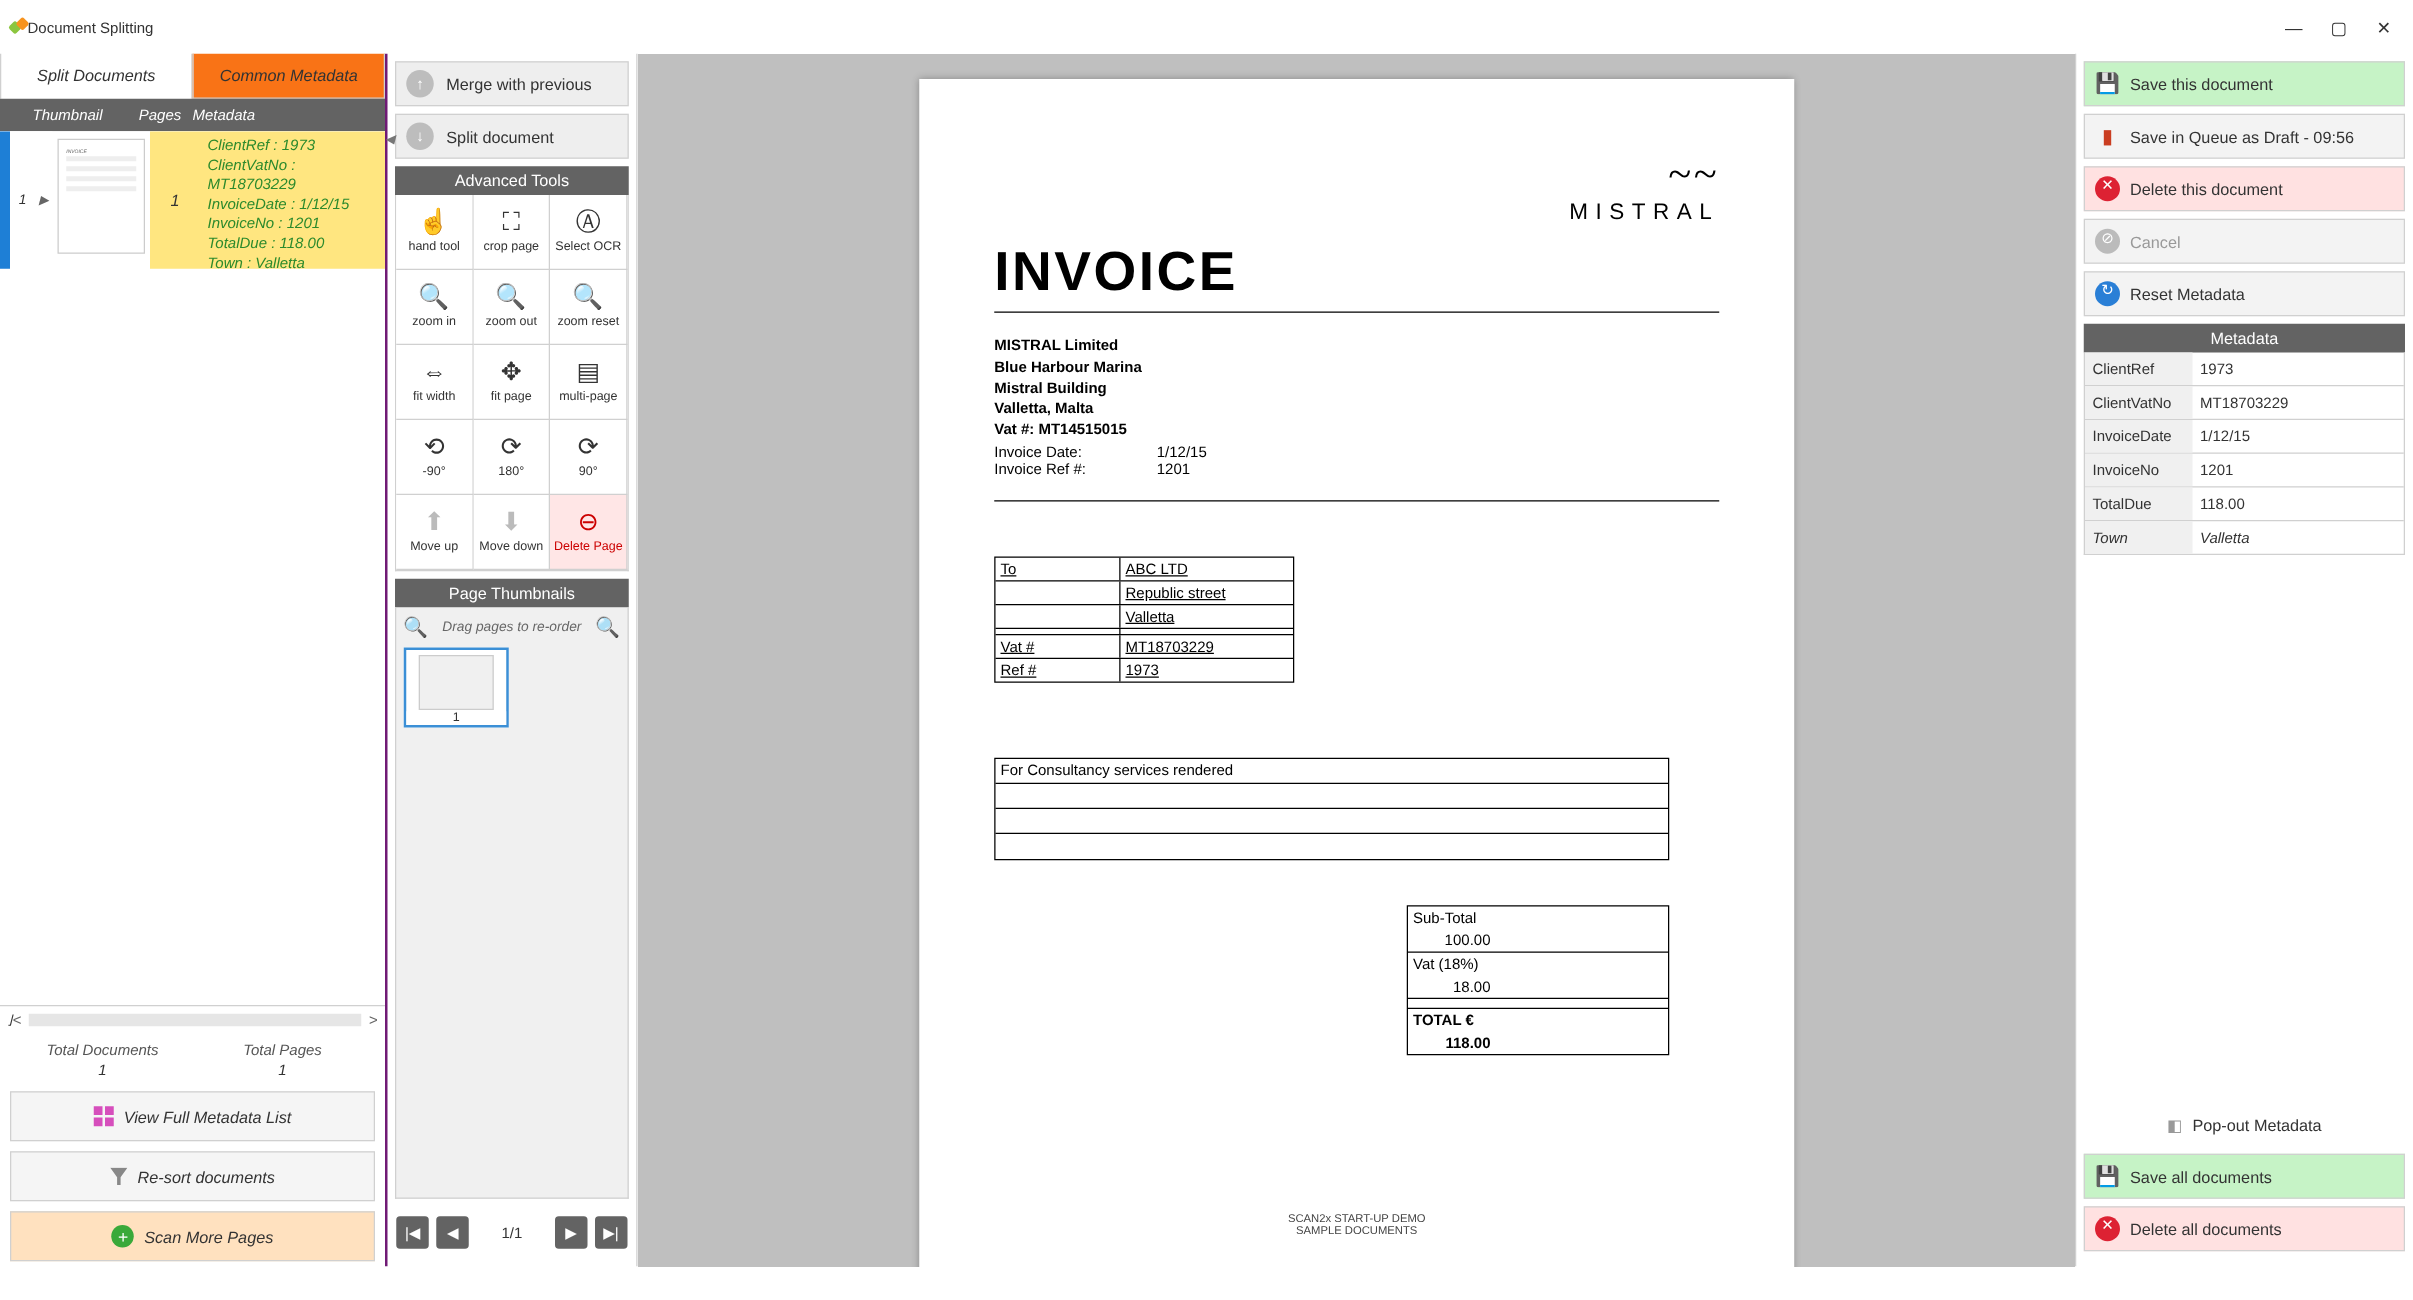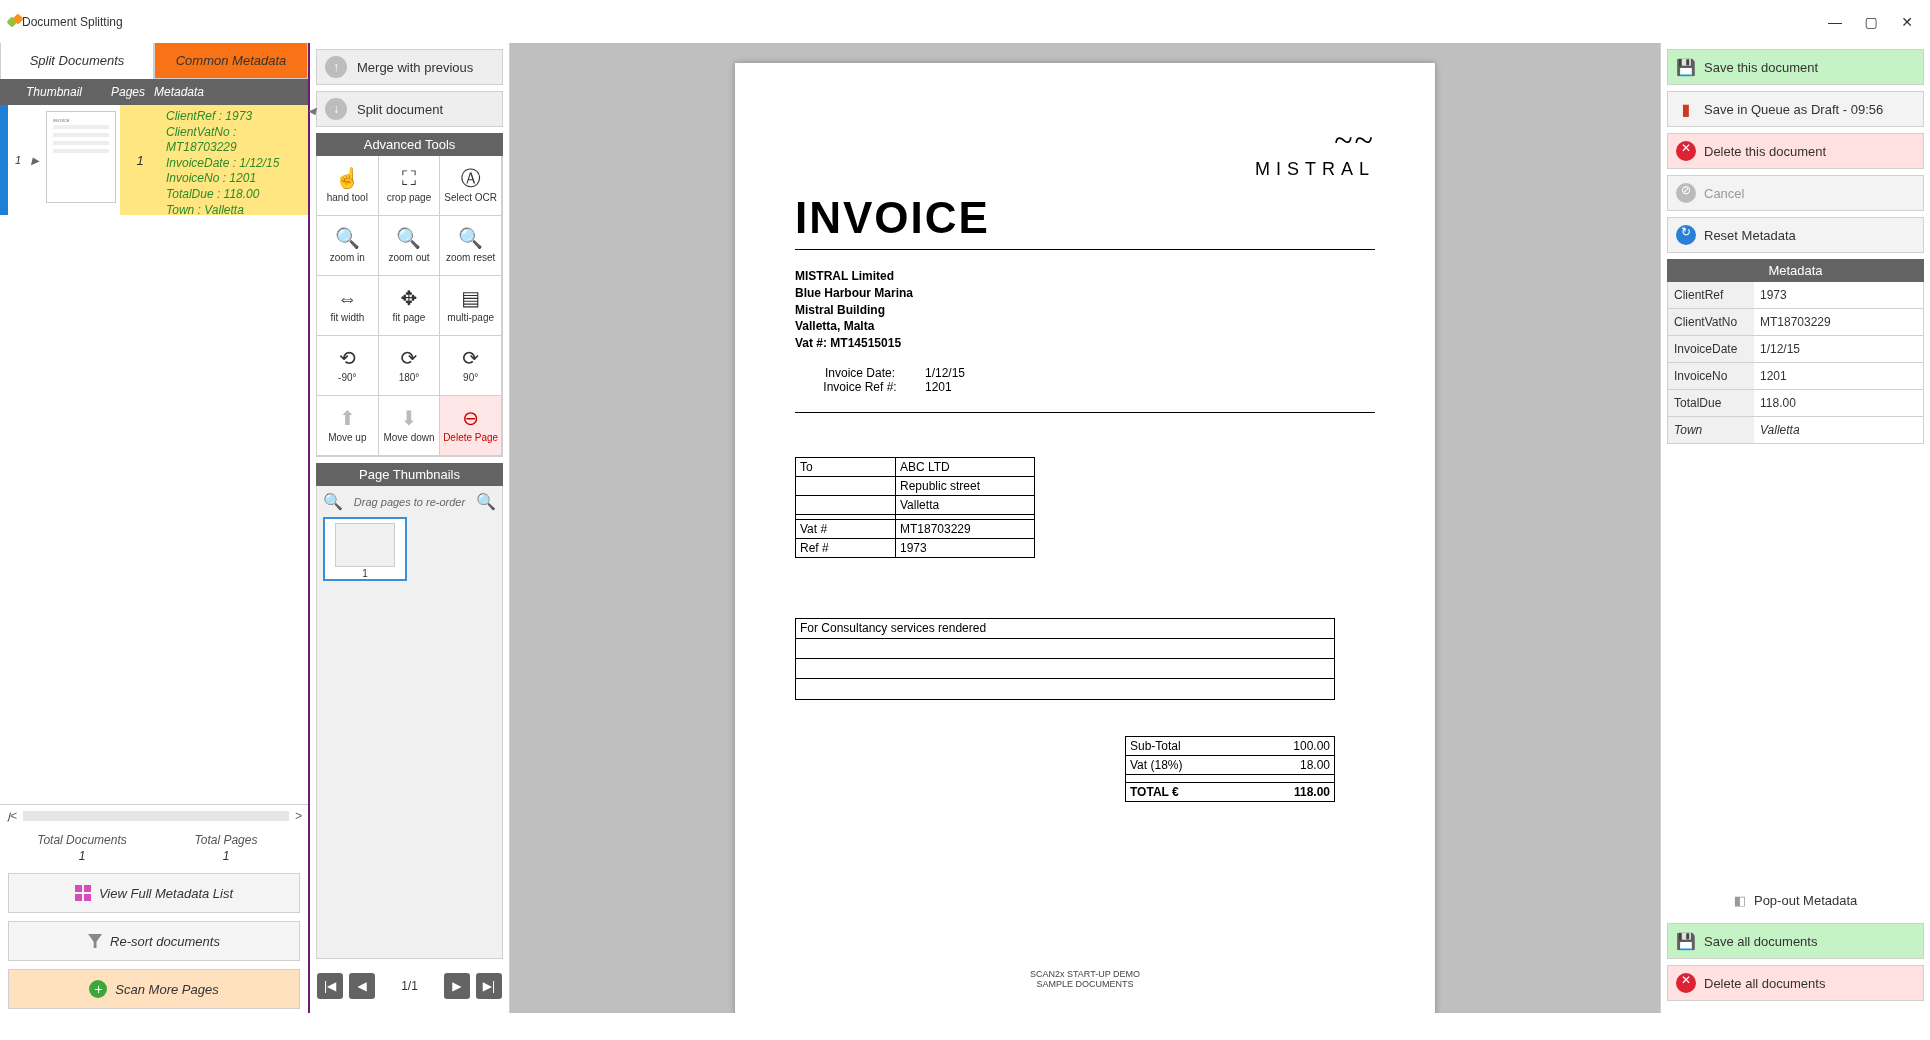--- a/index.html
+++ b/index.html
@@ -57,33 +57,33 @@
 .pager .pnum { margin:0 20px; font-size:12px;}
 
 .preview { flex:1; background:#bfbfbf; display:flex; justify-content:center; padding:20px 0; overflow:auto;}
 .page { width:700px; height:960px; background:#fff; padding:50px 60px 30px 60px; font-size:13px; color:#000; position:relative; box-shadow:0 0 6px rgba(0,0,0,.3);}
 .page .brand { position:absolute; right:60px; top:70px; text-align:right;}
 .page .brand .squig { font-family:cursive; font-size:34px; letter-spacing:2px; line-height:0.4;}
 .page .brand .mword { font-size:18px; letter-spacing:6px; margin-top:12px; font-family:Arial;}
 .page h1 { font-size:44px; font-weight:700; letter-spacing:2px; margin-top:80px;}
 .page .hr { border-bottom:1px solid #000; margin-top:6px; width:100%;}
 .page .addr { margin-top:18px; font-weight:600; font-size:12px; line-height:1.4;}
-.page .invmeta { margin-top:14px; font-size:12px;text-align:center;}
+.page .invmeta { margin-top:2px; font-size:12px;}
 .page .invmeta .krow { display:flex;}
 .page .invmeta .krow .k { width:130px;}
 .page .box { border:1px solid #000; margin-top:44px; width:240px; font-size:12px;}
-.page .box .brow { display:flex; border-bottom:1px solid #000;}
+.page .box .brow { display:flex; border-bottom:1px solid #000;text-decoration:underline;}
 .page .box .brow:last-child { border-bottom:none;}
 .page .box .bl { width:100px; border-right:1px solid #000; padding:2px 4px;}
 .page .box .br { flex:1; padding:2px 4px;}
 .page .desc { margin-top:60px; width:540px; border:1px solid #000;}
 .page .desc .drow { border-bottom:1px solid #000; height:20px; padding:2px 4px; font-size:12px;}
 .page .desc .drow:last-child{ border-bottom:none;}
 .page .totals-box { width:210px; margin-left:330px; margin-top:36px; border:1px solid #000; font-size:12px;}
-.page .totals-box .trow { display:flex; border-bottom:1px solid #000;}
+.page .totals-box .trow { display:flex; border-bottom:1px solid #000;flex-direction:column;}
 .page .totals-box .trow:last-child { border-bottom:none;}
 .page .totals-box .tl { flex:1; padding:2px 4px;}
 .page .totals-box .tr { width:70px; text-align:right; padding:2px 4px;}
 .page .totals-box .bold { font-weight:700;}
 .page .footer { position:absolute; bottom:34px; width:100%; left:0; text-align:center; font-size:9px; color:#444;}
 
 .right { width:270px; border-left:1px solid #d0d0d0; display:flex; flex-direction:column; padding:6px;}
 .actbtn { height:36px; border:1px solid #d0d0d0; display:flex; align-items:center; gap:8px; padding:0 8px; font-size:13px; margin-bottom:6px; cursor:pointer; background:#f3f3f3;}
 .actbtn.green { background:#c6f3c6;}
 .actbtn.red { background:#ffe1e1;}

